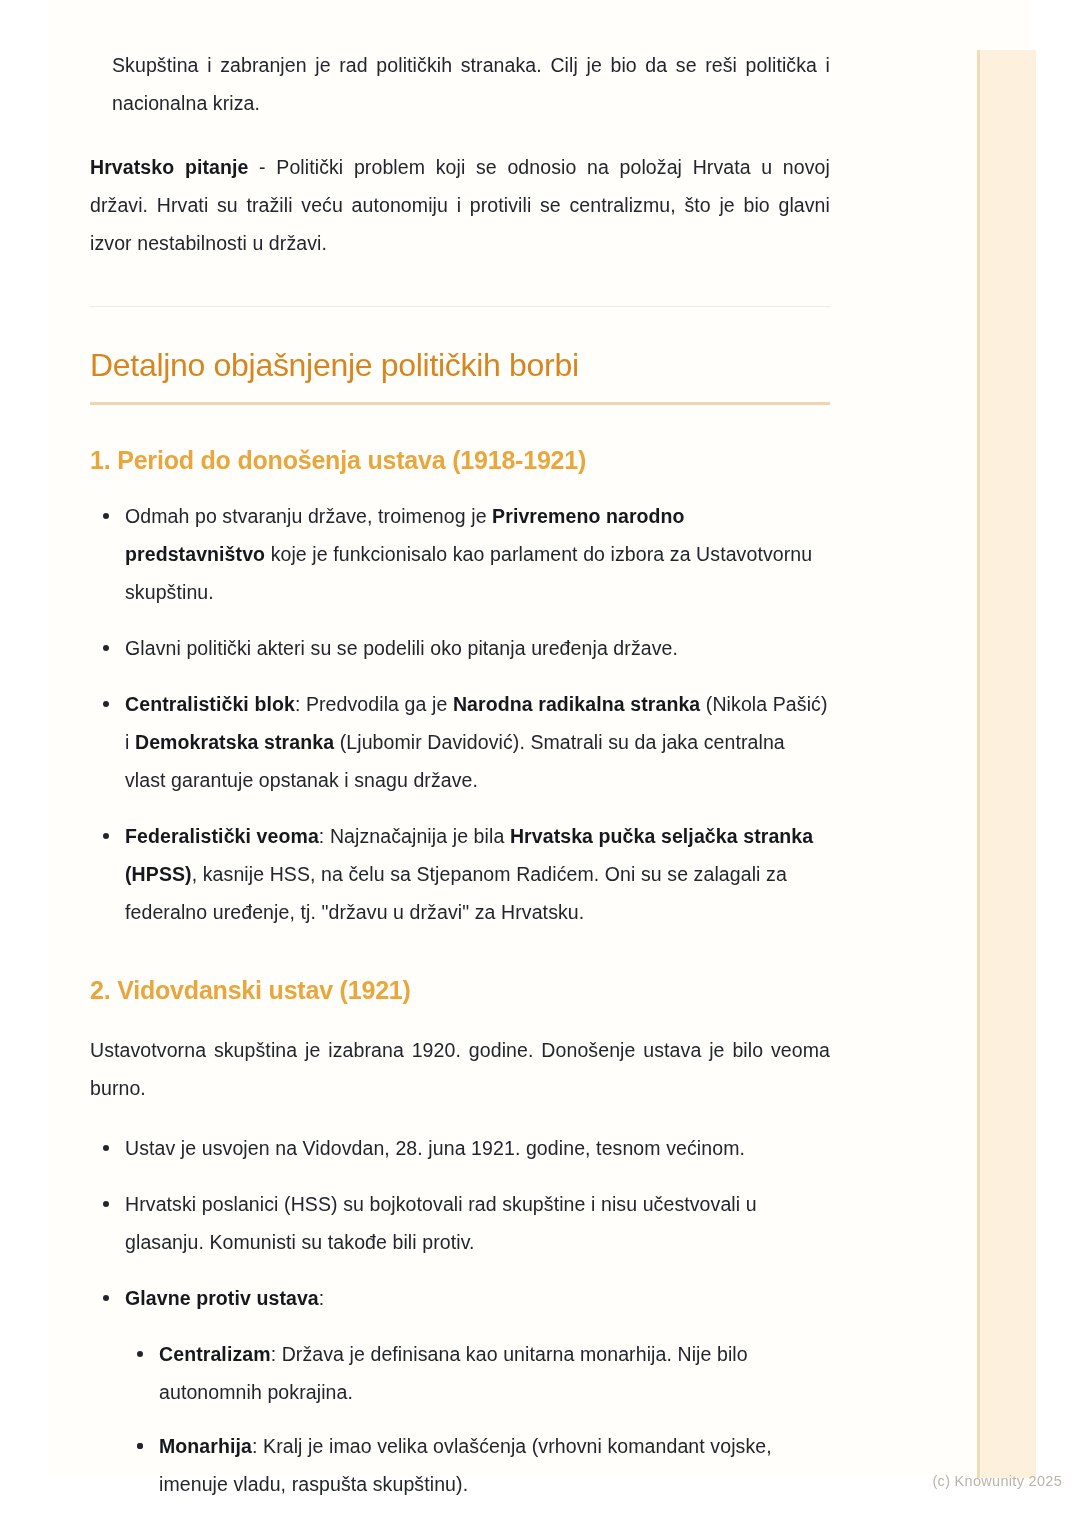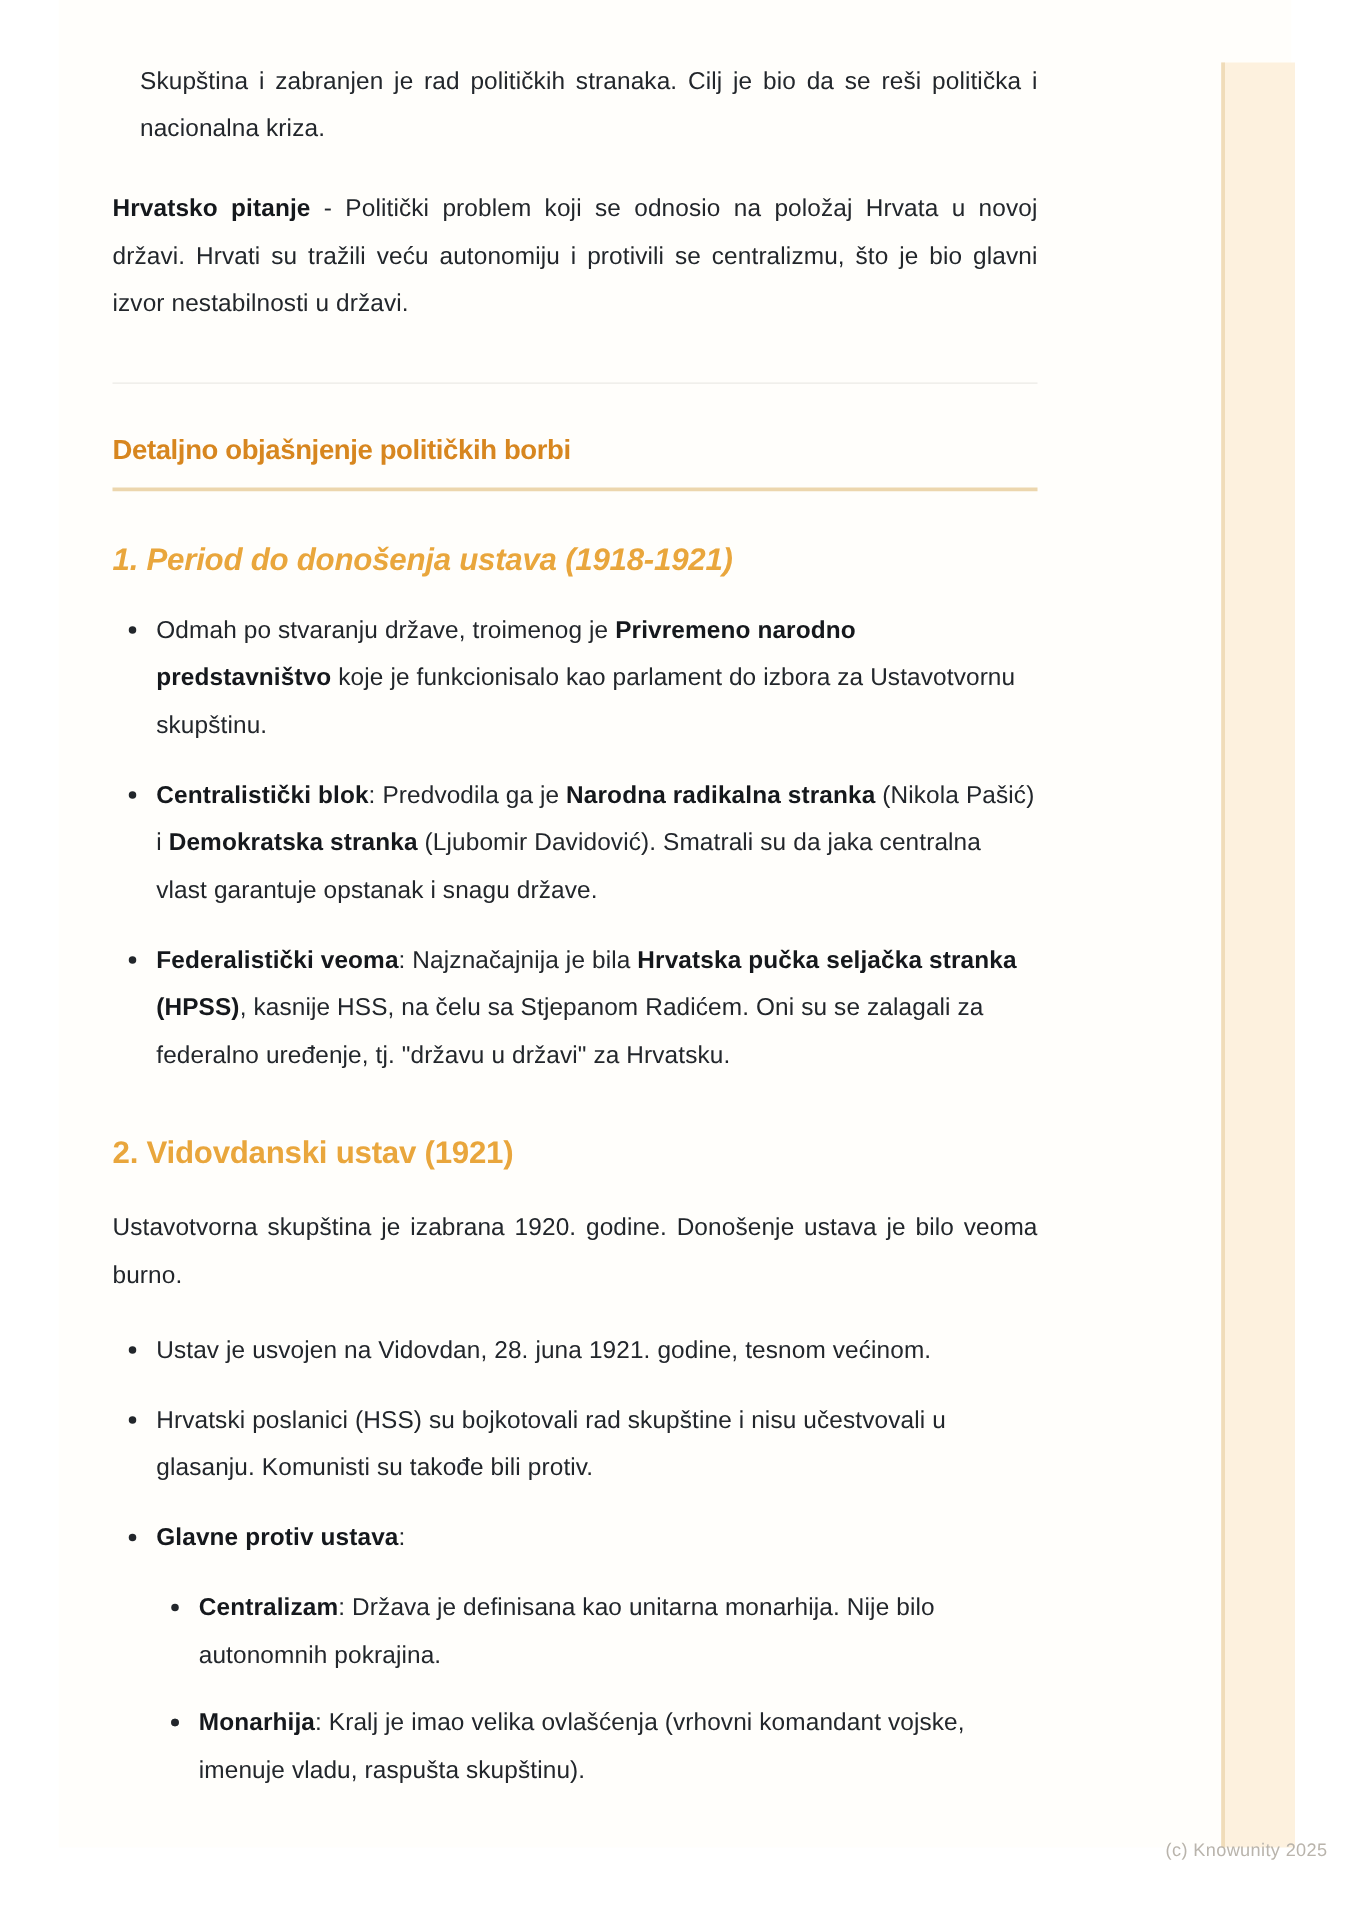--- a/index.html
+++ b/index.html
@@ -68,41 +68,41 @@
   
   hr.top-rule {
     border: none;
     border-top: 1px solid #eceae6;
     margin: 44px 0 0 0;
     width: 740px;
   }
   h1.doc-h1 {
     margin: 0;
     padding-top: 40px;
-    font-size: 22px;
-    font-weight: 700;
+    font-size: 32px;
+    font-weight: 400;
     color: #d7861f;
     letter-spacing: -0.3px;
     line-height: 1.15;
   }
   .h1-underline {
     margin-top: 18px;
     width: 740px;
     height: 3px;
     background: #ecd6ad;
   }
   h2.doc-h2 {
     margin: 0;
     font-size: 25px;
     font-weight: 700;
     color: #e9a63c;
     letter-spacing: -0.2px;
     line-height: 1.2;
   }
-  .h2-1 { padding-top: 40px; font-style: italic; }
+  .h2-1 { padding-top: 40px; }
   .h2-2 { padding-top: 44px; }
 
   
   ul.lvl1 {
     margin: 0;
     padding: 22px 0 0 0;
     list-style: none;
   }
   ul.lvl1 > li {
     position: relative;
@@ -173,20 +173,21 @@
 
       <hr class="top-rule">
 
       <h1 class="doc-h1">Detaljno objašnjenje političkih borbi</h1>
       <div class="h1-underline"></div>
 
       <h2 class="doc-h2 h2-1">1. Period do donošenja ustava (1918-1921)</h2>
 
       <ul class="lvl1">
           <li><span class="bullet"></span><span><span>Odmah po stvaranju države, troimenog je </span><b>Privremeno narodno predstavništvo</b><span> koje je funkcionisalo kao parlament do izbora za Ustavotvornu skupštinu.</span></span></li>
+          <li><span class="bullet"></span><span><span>Glavni politički akteri su se podelili oko pitanja uređenja države.</span></span></li>
           <li><span class="bullet"></span><span><b>Centralistički blok</b><span>: Predvodila ga je </span><b>Narodna radikalna stranka</b><span> (Nikola Pašić) i </span><b>Demokratska stranka</b><span> (Ljubomir Davidović). Smatrali su da jaka centralna vlast garantuje opstanak i snagu države.</span></span></li>
           <li><span class="bullet"></span><span><b>Federalistički veoma</b><span>: Najznačajnija je bila </span><b>Hrvatska pučka seljačka stranka (HPSS)</b><span>, kasnije HSS, na čelu sa Stjepanom Radićem. Oni su se zalagali za federalno uređenje, tj. "državu u državi" za Hrvatsku.</span></span></li>
         </ul>
 
       <h2 class="doc-h2 h2-2">2. Vidovdanski ustav (1921)</h2>
 
       <p class="body after-h2">Ustavotvorna skupština je izabrana 1920. godine. Donošenje ustava je bilo veoma burno.</p>
 
       <ul class="lvl1">
           <li><span class="bullet"></span><span><span>Ustav je usvojen na Vidovdan, 28. juna 1921. godine, tesnom većinom.</span></span></li>

